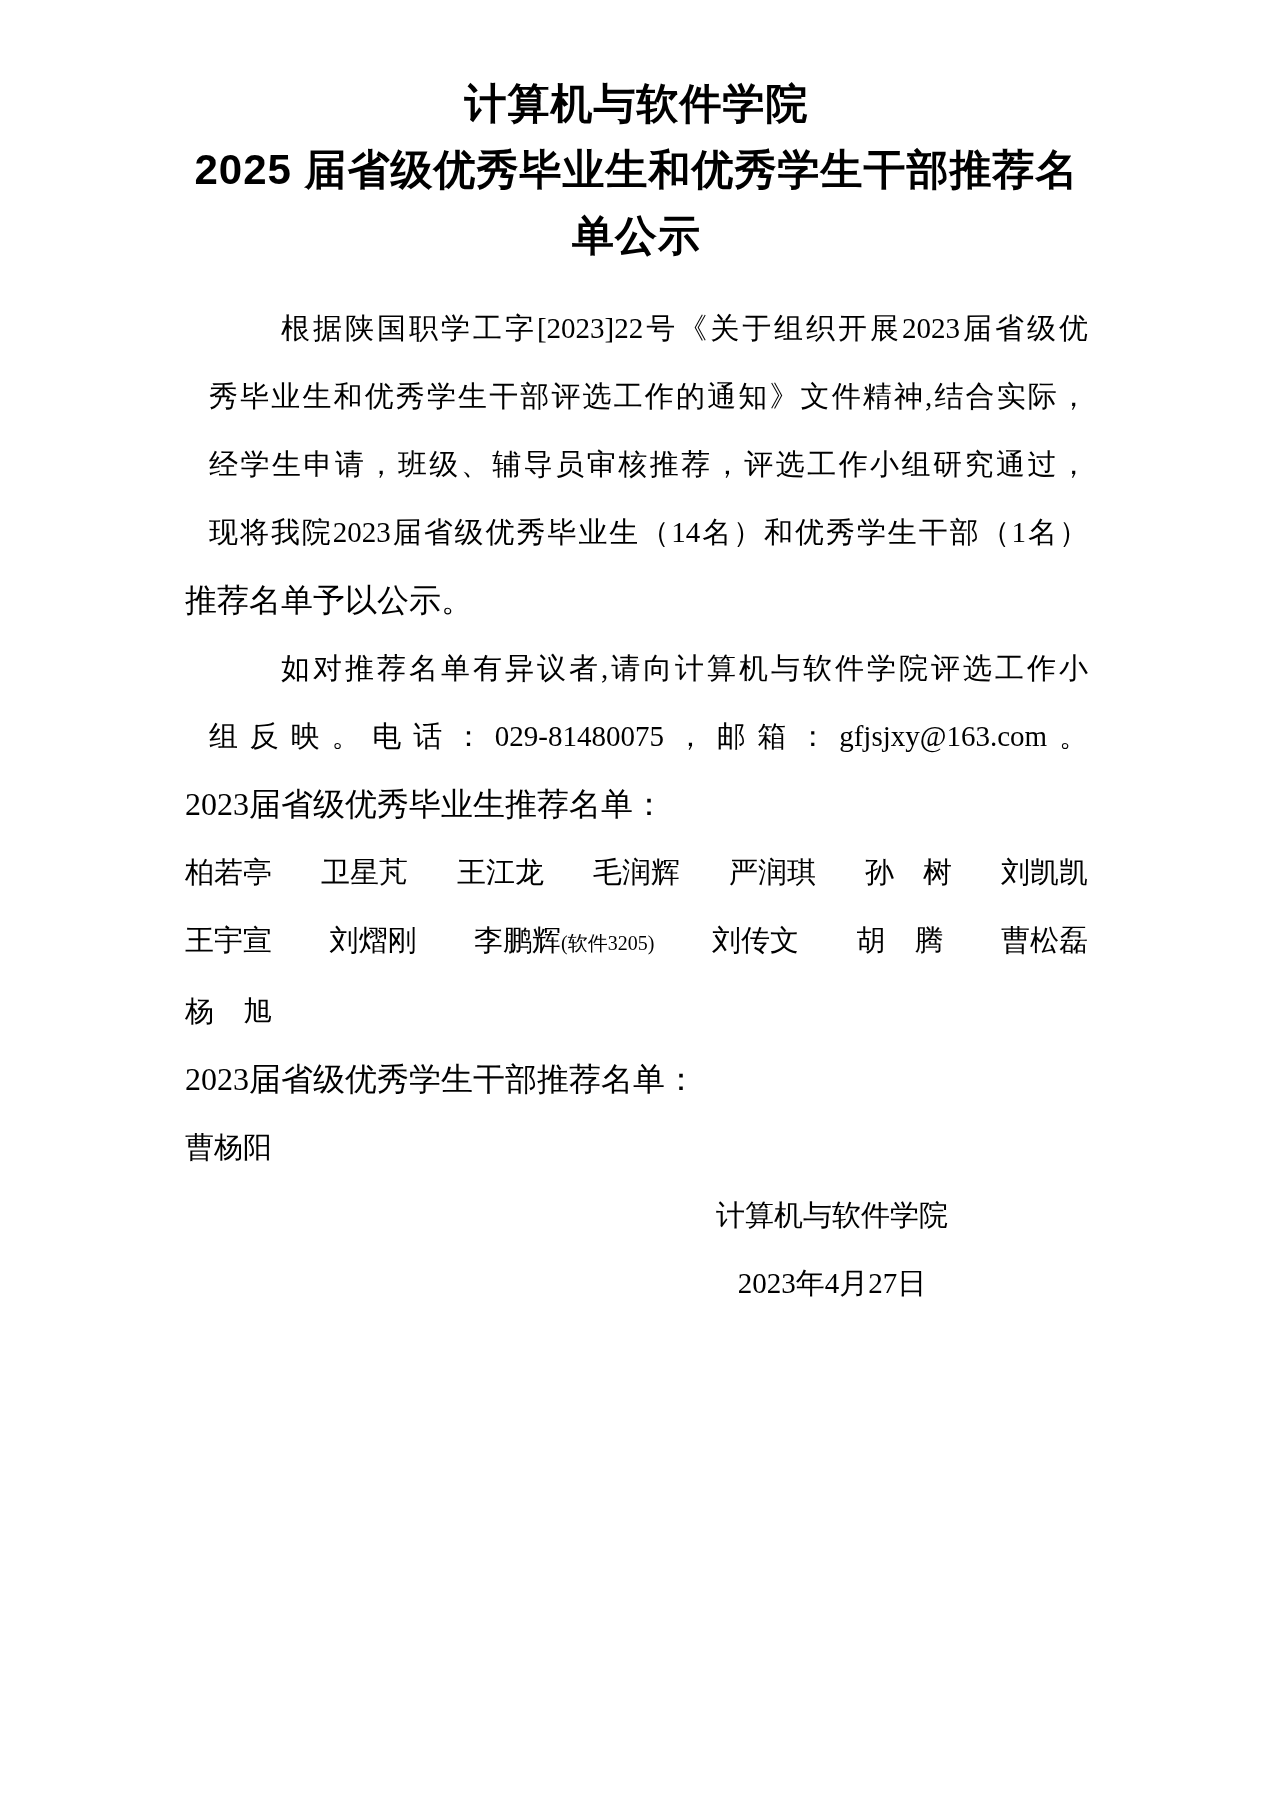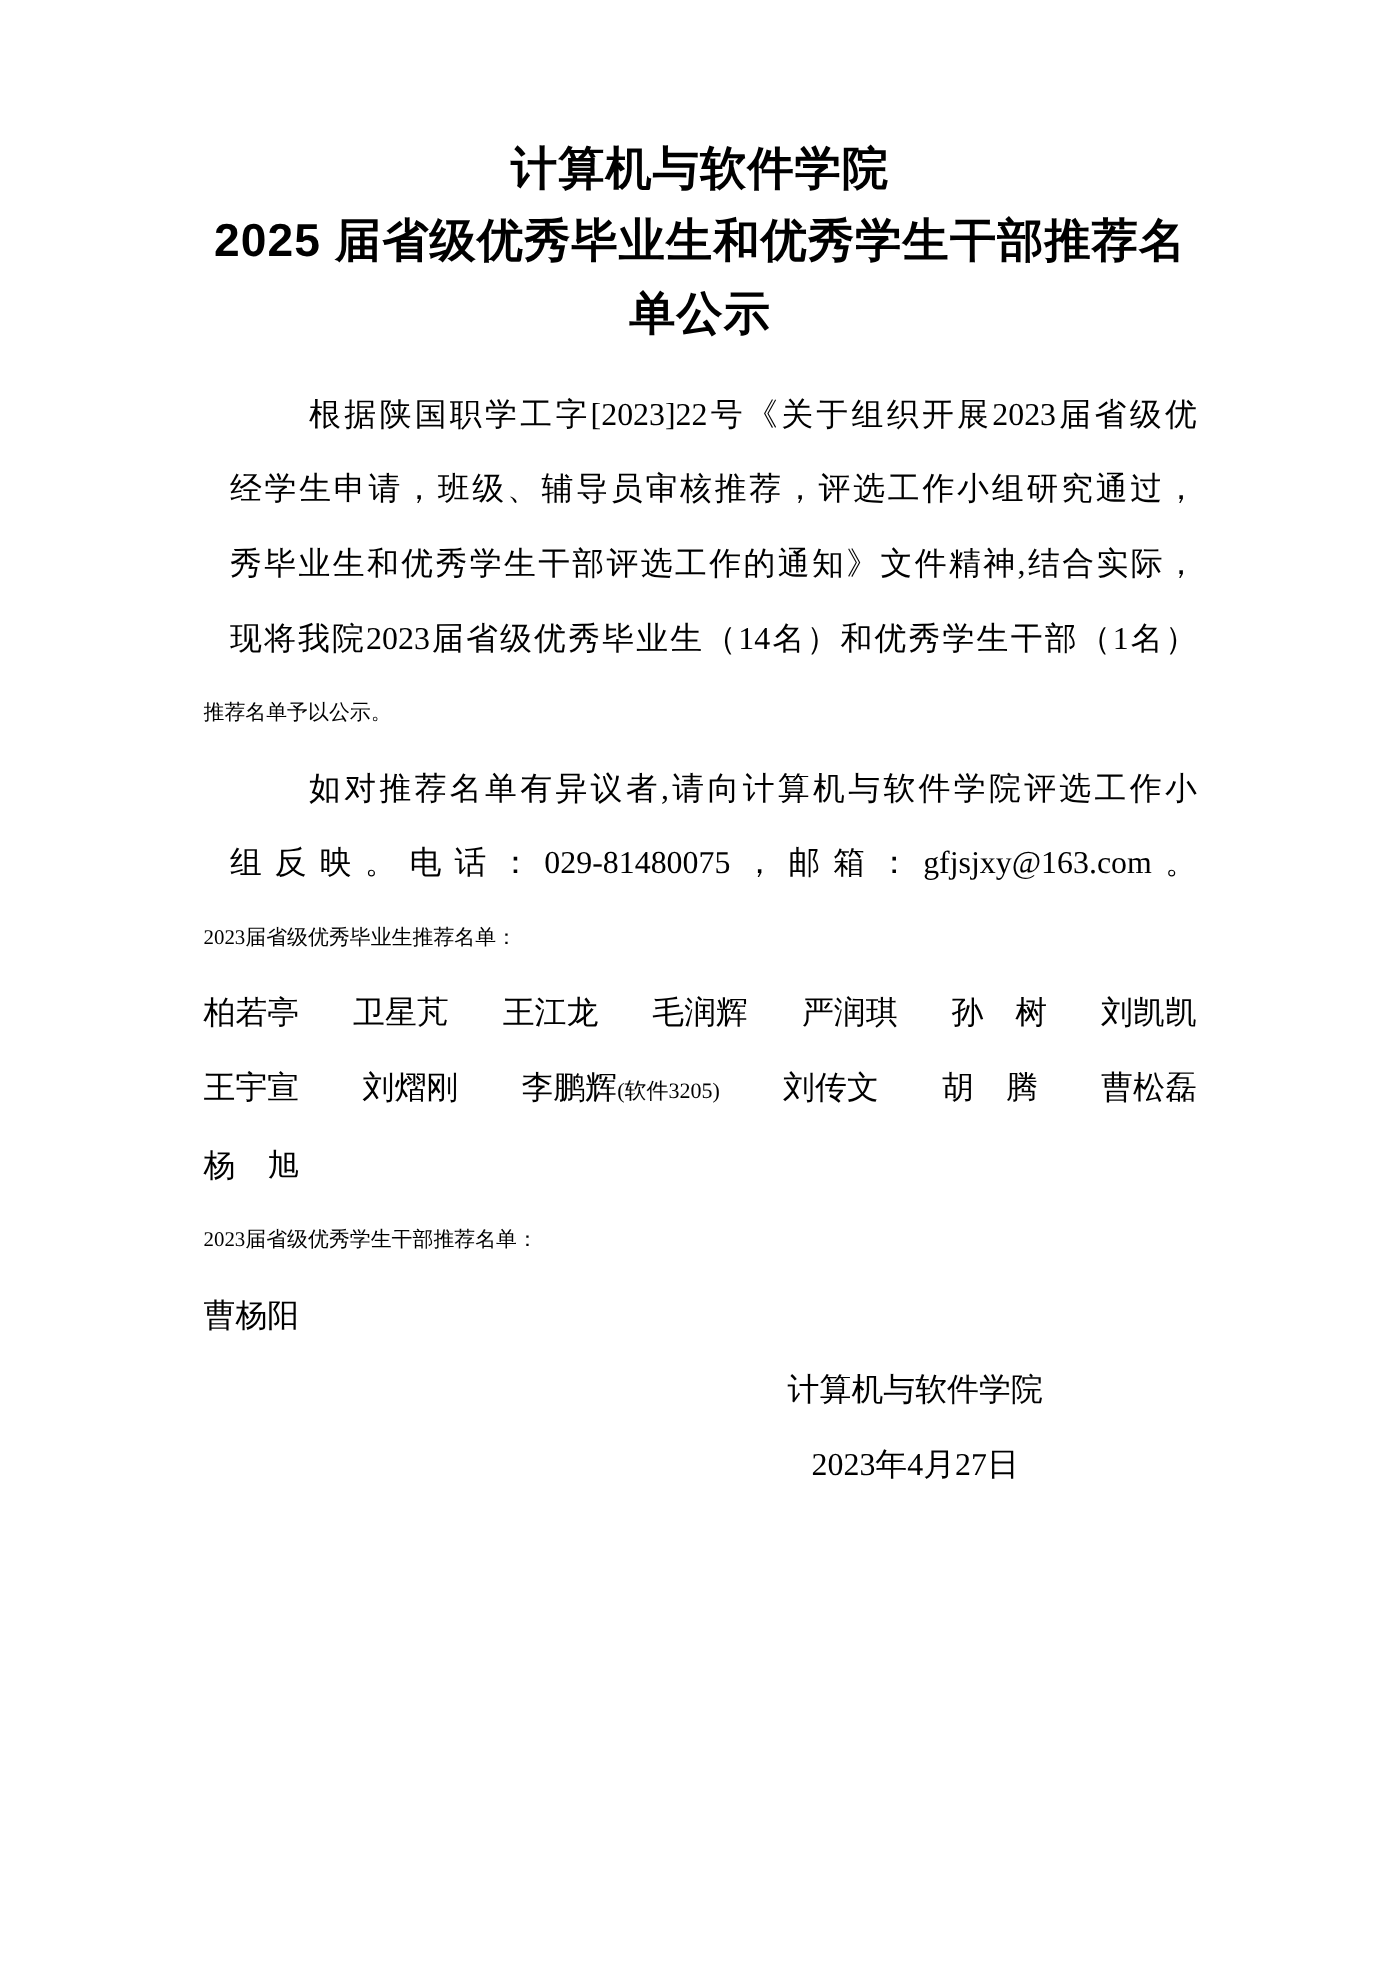--- a/index.html
+++ b/index.html
@@ -10,37 +10,37 @@
   body {
     width: 1271px;
     height: 1797px;
     color: #000000;
     font-family: "Liberation Serif", "DejaVu Serif", serif;
   }
   .page {
     box-sizing: border-box;
     width: 1271px;
     height: 1797px;
-    padding: 120px 183px 0 185px;
+    padding: 71px 183px 0 185px;
     background: #ffffff;
     overflow: hidden;
   }
   
   .doc-title {
     margin: 0 0 25px 0;
     font-family: "Liberation Sans", "DejaVu Sans", sans-serif;
     font-weight: bold;
     font-size: 42px;
     line-height: 66px;
     text-align: center;
     letter-spacing: 1px;
   }
   
   .line {
-    font-size: 19px;
+    font-size: 32px;
     line-height: 68px;
     white-space: nowrap;
   }
   .wrapline {
     font-size: 29px;
     line-height: 68px;
   }
   .indent { text-indent: 72px; }
   .fill {
     white-space: normal;
@@ -83,22 +83,22 @@
 <div class="page">
 
   <h1 class="doc-title">
     <div>计算机与软件学院</div>
     <div>2025 届省级优秀毕业生和优秀学生干部推荐名</div>
     <div>单公示</div>
   </h1>
 
   <div>
     <div class="wrapline indent fill">根据陕国职学工字[2023]22号《关于组织开展2023届省级优</div>
+    <div class="wrapline fill">秀毕业生和优秀学生干部评选工作的通知》文件精神,结合实际，</div>
     <div class="wrapline fill">经学生申请，班级、辅导员审核推荐，评选工作小组研究通过，</div>
-    <div class="wrapline fill">秀毕业生和优秀学生干部评选工作的通知》文件精神,结合实际，</div>
     <div class="wrapline fill">现将我院2023届省级优秀毕业生（14名）和优秀学生干部（1名）</div>
     <div class="line">推荐名单予以公示。</div>
 
 
     <div class="wrapline indent fill">如对推荐名单有异议者,请向计算机与软件学院评选工作小</div>
     <div class="wrapline fill">组反映。电话：029-81480075，邮箱：gfjsjxy@163.com。</div>
   </div>
 
 
   <div class="line">2023届省级优秀毕业生推荐名单：</div>

